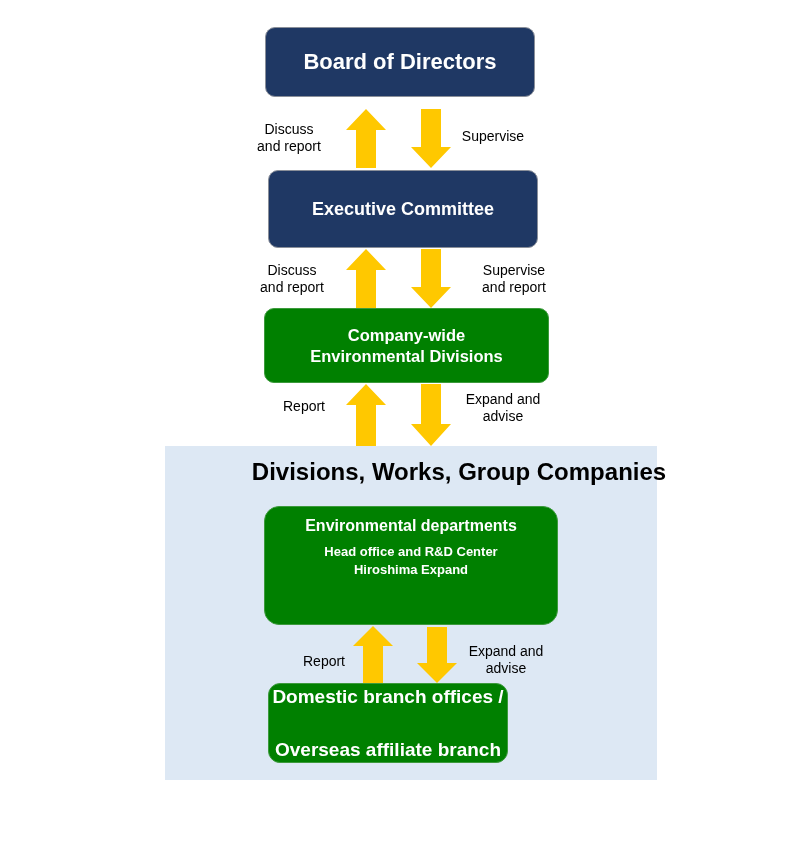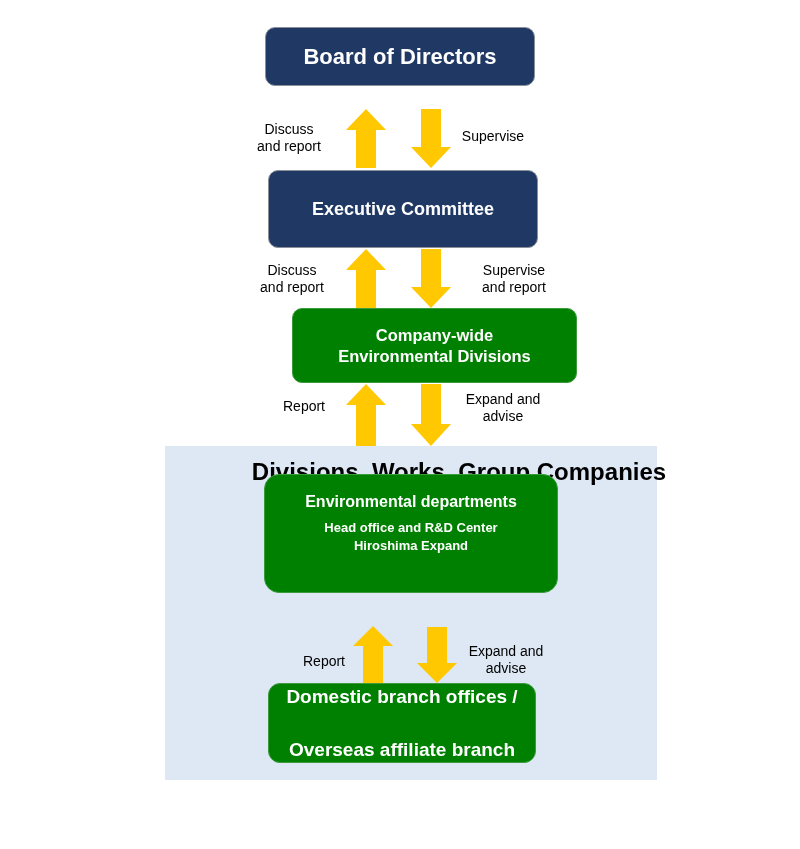--- a/index.html
+++ b/index.html
@@ -5,28 +5,28 @@
   html, body { margin: 0; padding: 0; background: #ffffff; }
   body { width: 800px; height: 849px; position: relative; overflow: hidden;
          font-family: "Liberation Sans", sans-serif; }
   .panel { position: absolute; left: 165px; top: 446px; width: 492px; height: 334px;
            background: #dde8f4; }
   .box { position: absolute; box-sizing: border-box; color: #ffffff; font-weight: bold;
          display: flex; flex-direction: column; align-items: center; justify-content: center;
          text-align: center; }
   .navy { background: #1f3864; border: 1.5px solid #8a8f99; border-radius: 10px; }
   .green { background: #008000; border: 1.5px solid #3c9a3c; border-radius: 10px; }
-  #board { left: 265px; top: 27px; width: 270px; height: 59px; font-size: 22px; }
+  #board { left: 265px; top: 27px; width: 270px; height: 70px; font-size: 22px; }
   #exec { left: 268px; top: 170px; width: 270px; height: 78px; font-size: 18px; }
-  #cwec { left: 264px; top: 308px; width: 285px; height: 75px; font-size: 16.5px; line-height: 21px; margin-left: 28px; }
-  #envdept { left: 264px; top: 474px; width: 294px; height: 119px; border-radius: 15px;
-             justify-content: flex-start; padding-top: 16px; text-align: center; }
+  #cwec { left: 264px; top: 308px; width: 285px; height: 75px; font-size: 16.5px; line-height: 21px; }
+  #envdept { left: 264px; top: 506px; width: 294px; height: 119px; border-radius: 15px;
+             justify-content: flex-start; padding-top: 8px; text-align: center; }
   #envdept .t { font-size: 16px; line-height: 22px; }
   #envdept .sub { font-size: 13px; line-height: 18px; margin-top: 6px; }
-  #branch { left: 268px; top: 683px; width: 268px; height: 80px; font-size: 19px; line-height: 25px;
+  #branch { left: 268px; top: 683px; width: 240px; height: 80px; font-size: 19px; line-height: 25px;
             border-radius: 12px; gap: 28px; }
   .heading { position: absolute; left: 165px; top: 458px; width: 588px; text-align: center;
              font-size: 24px; font-weight: bold; color: #000000; }
   .lbl { position: absolute; font-size: 14px; color: #000000; text-align: center; line-height: 17px; }
   svg.arrows { position: absolute; left: 0; top: 0; }
   .line { display: block; }
 </style>
 </head>
 <body>
 

